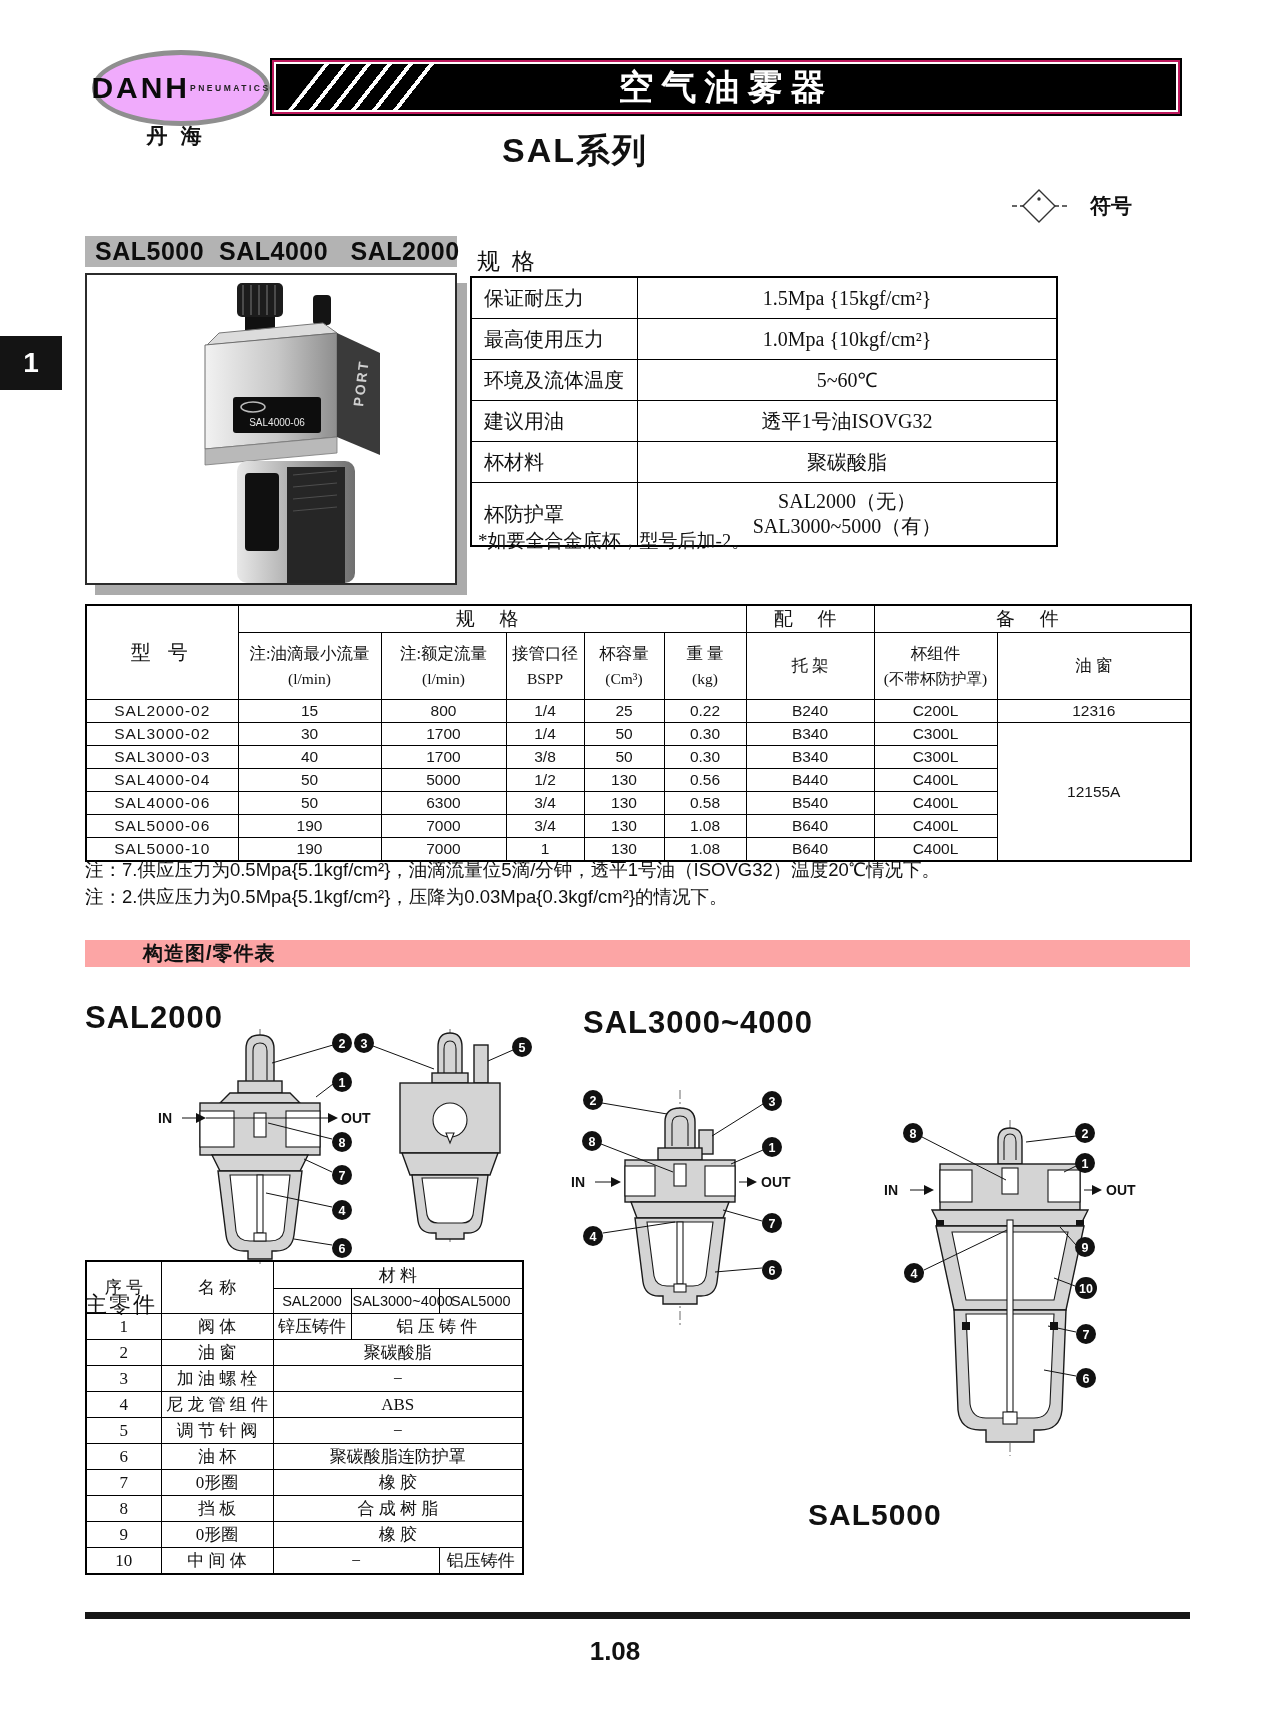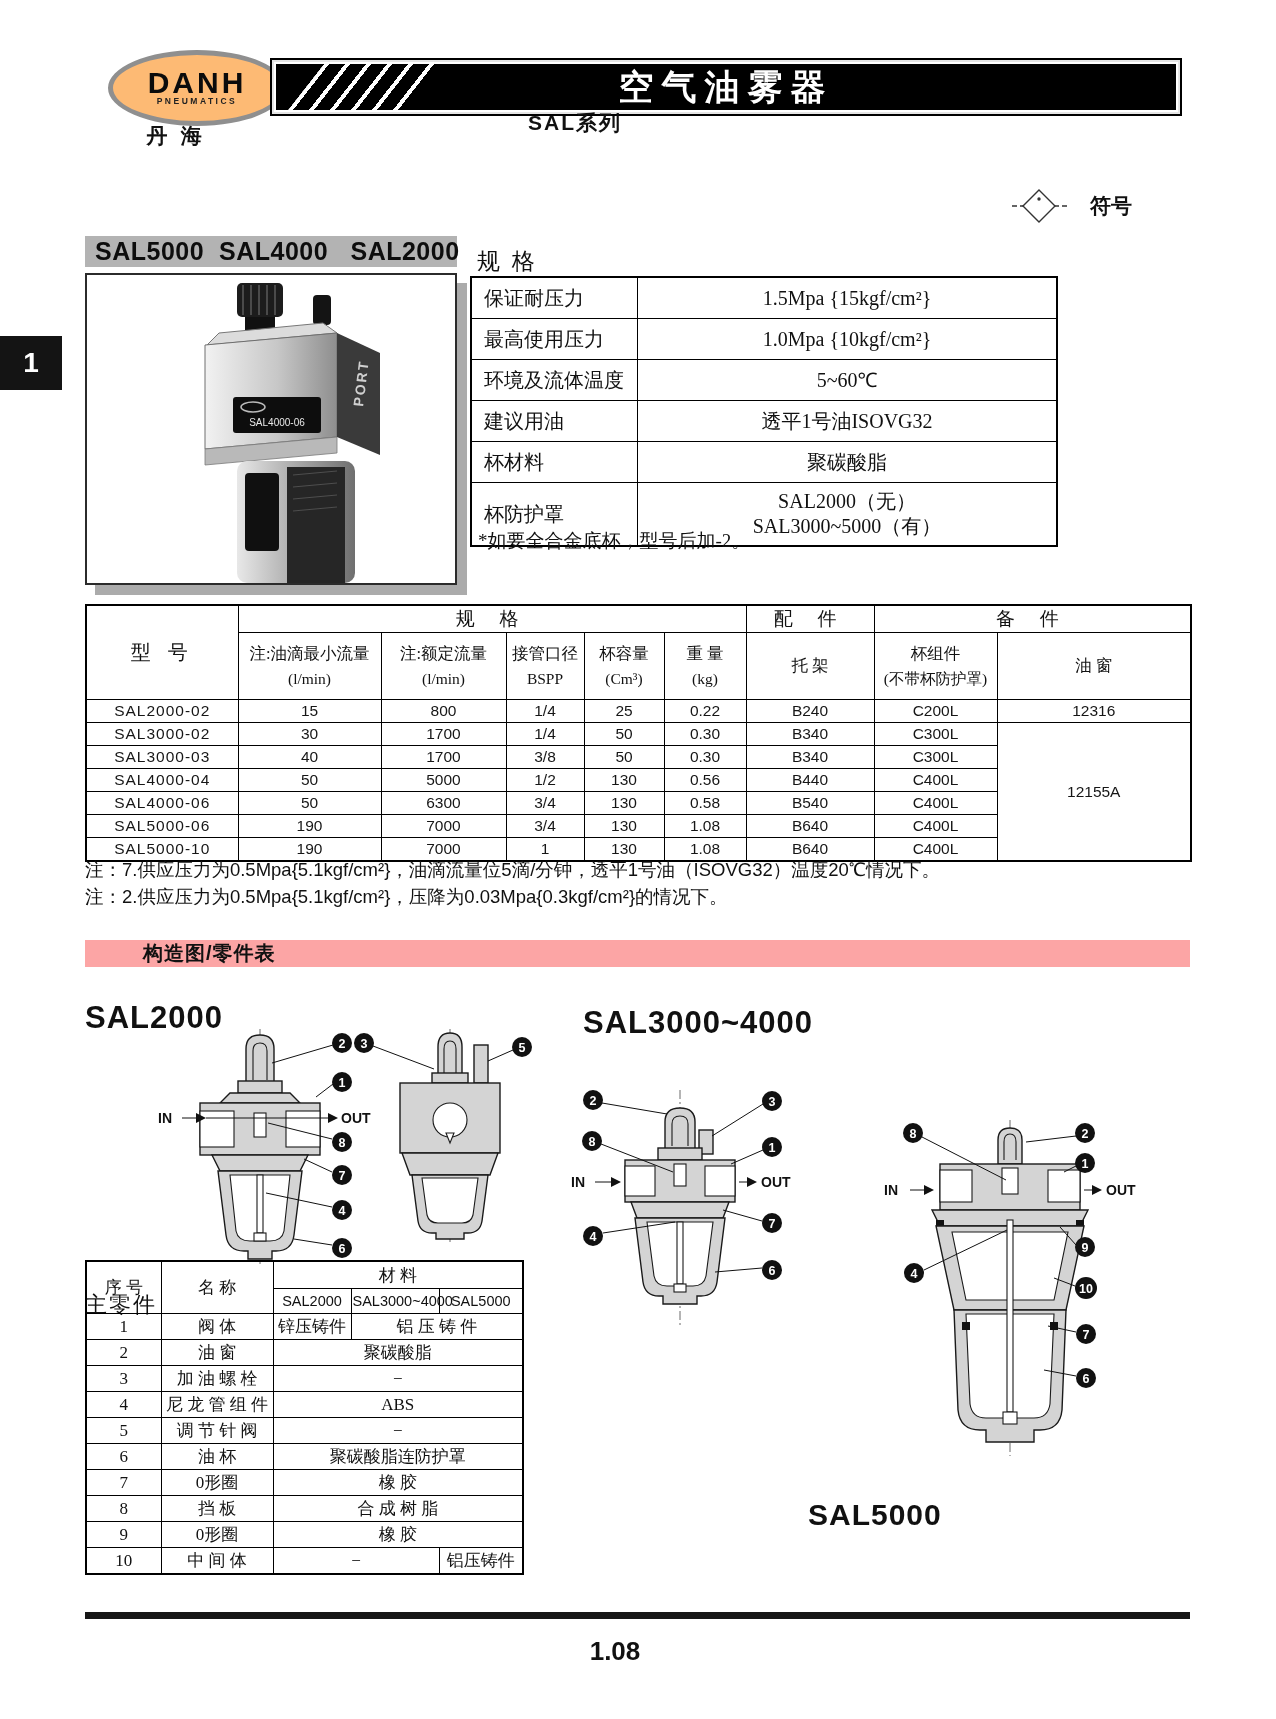--- a/index.html
+++ b/index.html
@@ -3,34 +3,34 @@
 <meta charset="utf-8">
 <style>
   html,body{margin:0;padding:0;background:#e8e8e8;}
   #page{position:relative;width:1276px;height:1719px;background:#fff;overflow:hidden;
         font-family:"Liberation Sans",sans-serif;color:#111;}
   .abs{position:absolute;}
   
   .side-tab{left:0;top:336px;width:62px;height:54px;background:#141414;color:#fff;
     display:flex;align-items:center;justify-content:center;font-size:28px;font-weight:700;}
   
-  .logo-oval{left:108px;top:50px;width:168px;height:66px;border:5px solid #8f8f8f;border-radius:50%;
-    display:flex;flex-direction:column;align-items:center;justify-content:center;background:#fdba74;}
+  .logo-oval{left:92px;top:50px;width:168px;height:66px;border:5px solid #8f8f8f;border-radius:50%;
+    display:flex;flex-direction:row;align-items:center;justify-content:center;background:#f0abfc;}
   .logo-main{font-weight:900;font-size:30px;letter-spacing:3px;color:#0b0b0b;line-height:26px;}
   .logo-sub{font-size:8.5px;font-weight:700;letter-spacing:2.5px;color:#222;}
   .logo-cn{left:92px;top:122px;width:168px;text-align:center;font-family:"Liberation Serif",serif;
     font-weight:700;font-size:21px;letter-spacing:4px;}
   
-  .banner{left:270px;top:58px;width:912px;height:58px;border:2px solid #000;background:#e5e5e5;box-sizing:border-box;}
+  .banner{left:270px;top:58px;width:912px;height:58px;border:2px solid #000;background:#be185d;box-sizing:border-box;}
   .banner-inner{position:absolute;left:2px;top:2px;right:2px;bottom:2px;background:#000;border:2px solid #fff;
     overflow:hidden;display:flex;align-items:center;justify-content:center;}
   .banner-stripes{position:absolute;left:30px;top:-8px;bottom:-8px;width:118px;
     background:repeating-linear-gradient(90deg,#fff 0 5px,transparent 5px 21px);transform:skewX(-38deg);}
   .banner-title{position:relative;color:#fff;font-size:35px;font-weight:700;letter-spacing:8px;}
-  .series-title{left:85px;top:109px;width:980px;text-align:center;font-size:21px;font-weight:700;letter-spacing:2px;}
+  .series-title{left:85px;top:128px;width:980px;text-align:center;font-size:34px;font-weight:700;letter-spacing:2px;}
   
   .symbol-wrap{left:1012px;top:182px;width:180px;height:48px;}
   .symbol-label{position:absolute;left:78px;top:10px;font-size:21px;font-weight:700;}
   
   .models-bar{left:85px;top:236px;width:372px;height:31px;background:#b3b3b3;color:#0d0d0d;
     font-weight:700;font-size:25px;line-height:31px;padding-left:10px;box-sizing:border-box;
     white-space:pre;letter-spacing:0.5px;}
   .photo-box{left:85px;top:273px;width:372px;height:312px;background:#fff;border:2px solid #2b2b2b;
     box-shadow:10px 10px 0 #ababab;box-sizing:border-box;}
   

